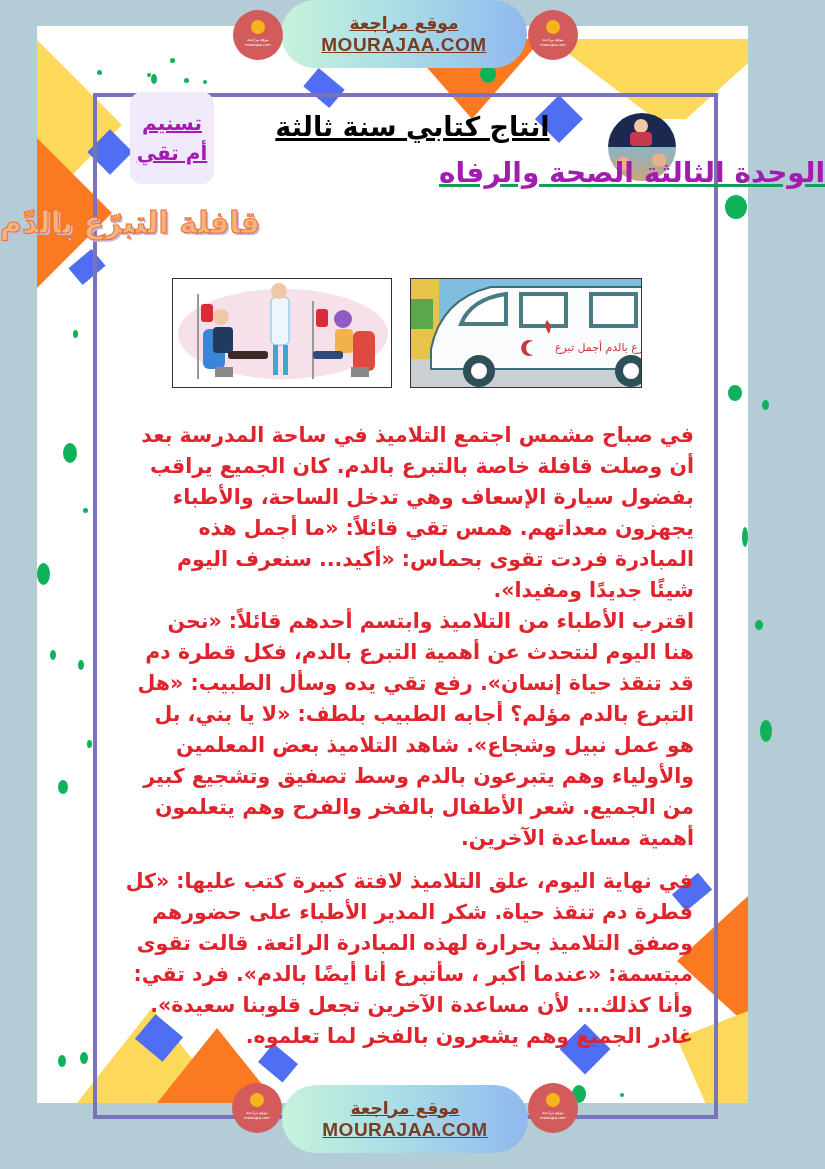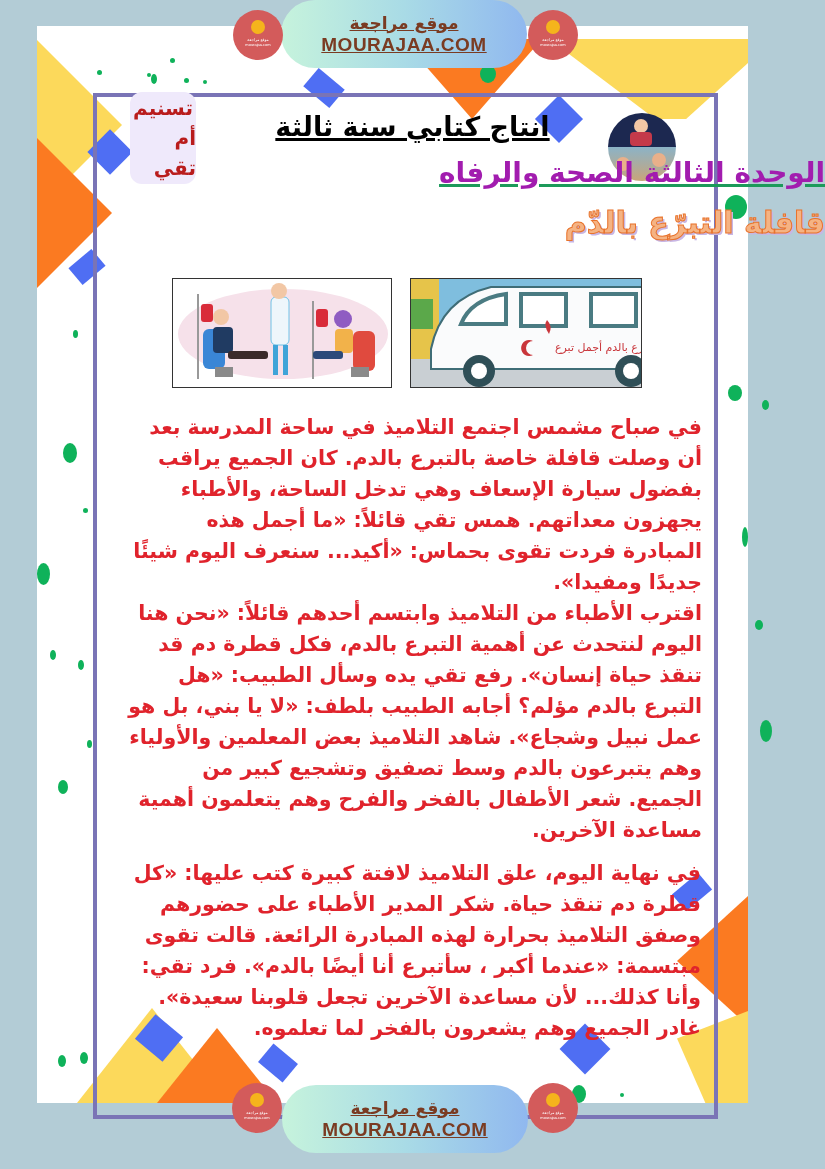--- a/index.html
+++ b/index.html
@@ -22,48 +22,48 @@
   .banner .ar { font-size:17px; line-height:20px; }
   .banner .en { font-size:19px; line-height:23px; letter-spacing:0.5px; font-family:"Liberation Sans",sans-serif; }
   .badge {
     position:absolute; width:50px; height:50px; border-radius:50%; background:#d35b5b;
     display:flex; flex-direction:column; align-items:center; justify-content:center;
   }
   .badge .coin { width:14px; height:14px; border-radius:50%; background:#f5b41c; margin-top:-4px; }
   .badge .tiny { color:#fff; font-size:4px; line-height:5px; margin-top:3px; font-family:"Liberation Sans",sans-serif; }
 
   .author {
-    position:absolute; left:130px; top:92px; width:66px; height:92px; border-radius:12px;
-    background:#efe9fb; color:#b91c1c; font-weight:bold; font-size:20px; line-height:30px;
-    display:flex; flex-direction:column; align-items:center; justify-content:center; direction:rtl;
+    position:absolute; left:130px; top:92px; width:84px; height:92px; border-radius:12px;
+    background:#efe9fb; color:#a21caf; font-weight:bold; font-size:20px; line-height:30px;
+    display:flex; flex-direction:column; align-items:center; justify-content:center; direction:rtl;text-decoration:underline;
   }
   .logo-circle {
     position:absolute; left:608px; top:113px; width:68px; height:68px; border-radius:50%; overflow:hidden;
     background:linear-gradient(180deg,#1c2850 0%,#1c2850 50%,#8bb3c7 50%,#c9a57a 100%);
   }
   .logo-circle .face1 { position:absolute; left:26px; top:6px; width:14px; height:14px; border-radius:50%; background:#f2c7a5; }
   .logo-circle .body1 { position:absolute; left:22px; top:19px; width:22px; height:14px; background:#c43a4a; border-radius:4px; }
   .logo-circle .face2 { position:absolute; left:8px; top:44px; width:14px; height:14px; border-radius:50%; background:#e9b08a; }
   .logo-circle .face3 { position:absolute; left:44px; top:40px; width:14px; height:14px; border-radius:50%; background:#e9b08a; }
 
   .title1 { position:absolute; left:0; right:0; top:110px; text-align:center; direction:rtl;
     color:#000000; font-size:27px; font-weight:bold; line-height:34px; text-decoration:underline; text-decoration-thickness:3px; }
   .title2 { position:absolute; left:0; right:0; top:155px; text-align:right; direction:rtl;
     color:#a21caf; font-size:28px; font-weight:bold; line-height:36px; text-decoration:underline; text-decoration-thickness:3px; text-decoration-color:#1c9a5a;margin-left:8px; }
-  .title3 { position:absolute; left:0; right:0; top:203px; text-align:right; direction:rtl;
+  .title3 { position:absolute; left:0; right:0; top:203px; text-align:left; direction:rtl;
     color:#f5b383; font-size:30px; font-weight:bold; line-height:40px;
     -webkit-text-stroke:1px #e8732c; text-shadow:2px 2px 0 #c8b6e4; }
 
   .img-box { position:absolute; top:278px; height:110px; border:1px solid #333; box-sizing:border-box; overflow:hidden; }
   .img-left { left:172px; width:220px; background:#fff; }
   .img-right { left:410px; width:232px; background:#dce9ef; }
 
   .story { position:absolute; left:120px; width:590px; direction:rtl; text-align:right; color:#e0232c;
     font-weight:bold; font-size:20.5px; line-height:31px; }
-  .story p { margin:8px; }
+  .story p { margin:16px; }
 </style>
 </head>
 <body>
 
 <div class="sheet">
 
   <div class="shape" style="left:0;top:14px;width:0;height:0;border-left:85px solid #fcd95b;border-top:85px solid transparent;border-bottom:85px solid transparent;transform:rotate(0deg);"></div>
   <div class="shape" style="left:0;top:112px;width:0;height:0;border-left:75px solid #fb7a21;border-top:75px solid transparent;border-bottom:75px solid transparent;"></div>
   <div class="shape" style="left:57px;top:110px;width:32px;height:32px;background:#4f6ef3;transform:rotate(45deg);"></div>
   <div class="shape" style="left:35px;top:230px;width:30px;height:22px;background:#4f6ef3;transform:rotate(-40deg);"></div>

